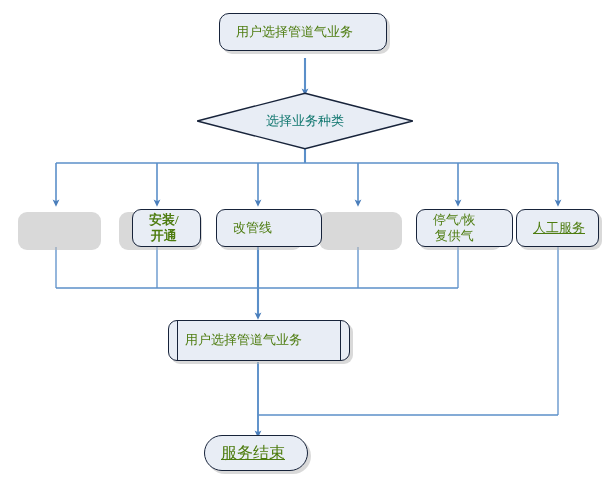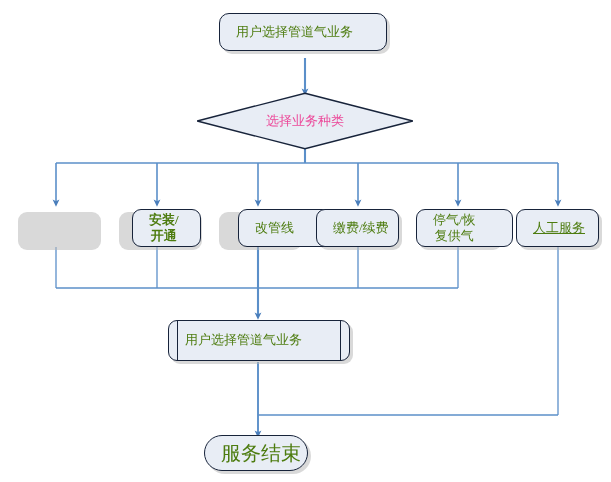--- a/index.html
+++ b/index.html
@@ -60,21 +60,21 @@
   .diamond-label {
     position: absolute;
     left: 0;
     top: 0;
     width: 100%;
     height: 100%;
     display: flex;
     align-items: center;
     justify-content: center;
     font-size: 13px;
-    color: #ec4899;
+    color: #0f766e;
   }
   
   .shape-optionbox {
     background: #e8edf5;
     border: 1.3px solid #17233a;
     border-radius: 9px;
     font-size: 13px;
   }
   
   .shape-process {
@@ -91,21 +91,22 @@
     width: 0;
     border-left: 1.2px solid #17233a;
   }
   .shape-process::before { left: 8px; }
   .shape-process::after  { right: 8px; }
   
   .shape-pill {
     background: #e8edf5;
     border: 1.3px solid #17233a;
     border-radius: 999px;
-    font-size: 20px;
+    font-size: 16px;
+    text-decoration: underline;
   }
   .node-label {
     display: block;
     white-space: pre-line;
     padding: 0 4px;
   }
 </style>
 </head>
 <body>
 
@@ -161,28 +162,25 @@
 
   <div class="node-shadow" style="left:18px; top:212px; width:83px; height:38px; border-radius:9px;"></div>
 
   <div class="node-shadow" style="left:119px; top:212px; width:83px; height:38px; border-radius:9px;"></div>
   <div class="node shape-optionbox" style="left:132px; top:209px; width:69px; height:38px;font-weight:bold;">
     <span class="node-label">安装/
 开通</span>
   </div>
 
   <div class="node-shadow" style="left:219px; top:212px; width:83px; height:38px; border-radius:9px;"></div>
-  <div class="node shape-optionbox" style="left:216px; top:209px; width:106px; height:38px;margin-left:22px;">
+  <div class="node shape-optionbox" style="left:216px; top:209px; width:106px; height:38px;">
     <span class="node-label">改管线</span>
   </div>
 
   <div class="node-shadow" style="left:319px; top:212px; width:83px; height:38px; border-radius:9px;"></div>
-  <div class="node shape-optionbox" style="left:316px; top:209px; width:83px; height:38px;">
-    <span class="node-label">缴费/续费</span>
-  </div>
 
   <div class="node-shadow" style="left:419px; top:212px; width:83px; height:38px; border-radius:9px;"></div>
   <div class="node shape-optionbox" style="left:416px; top:209px; width:97px; height:38px;">
     <span class="node-label">停气/恢
 复供气</span>
   </div>
 
   <div class="node-shadow" style="left:519px; top:212px; width:83px; height:38px; border-radius:9px;"></div>
   <div class="node shape-optionbox" style="left:516px; top:209px; width:83px; height:38px;text-decoration:underline;">
     <span class="node-label">人工服务</span>

